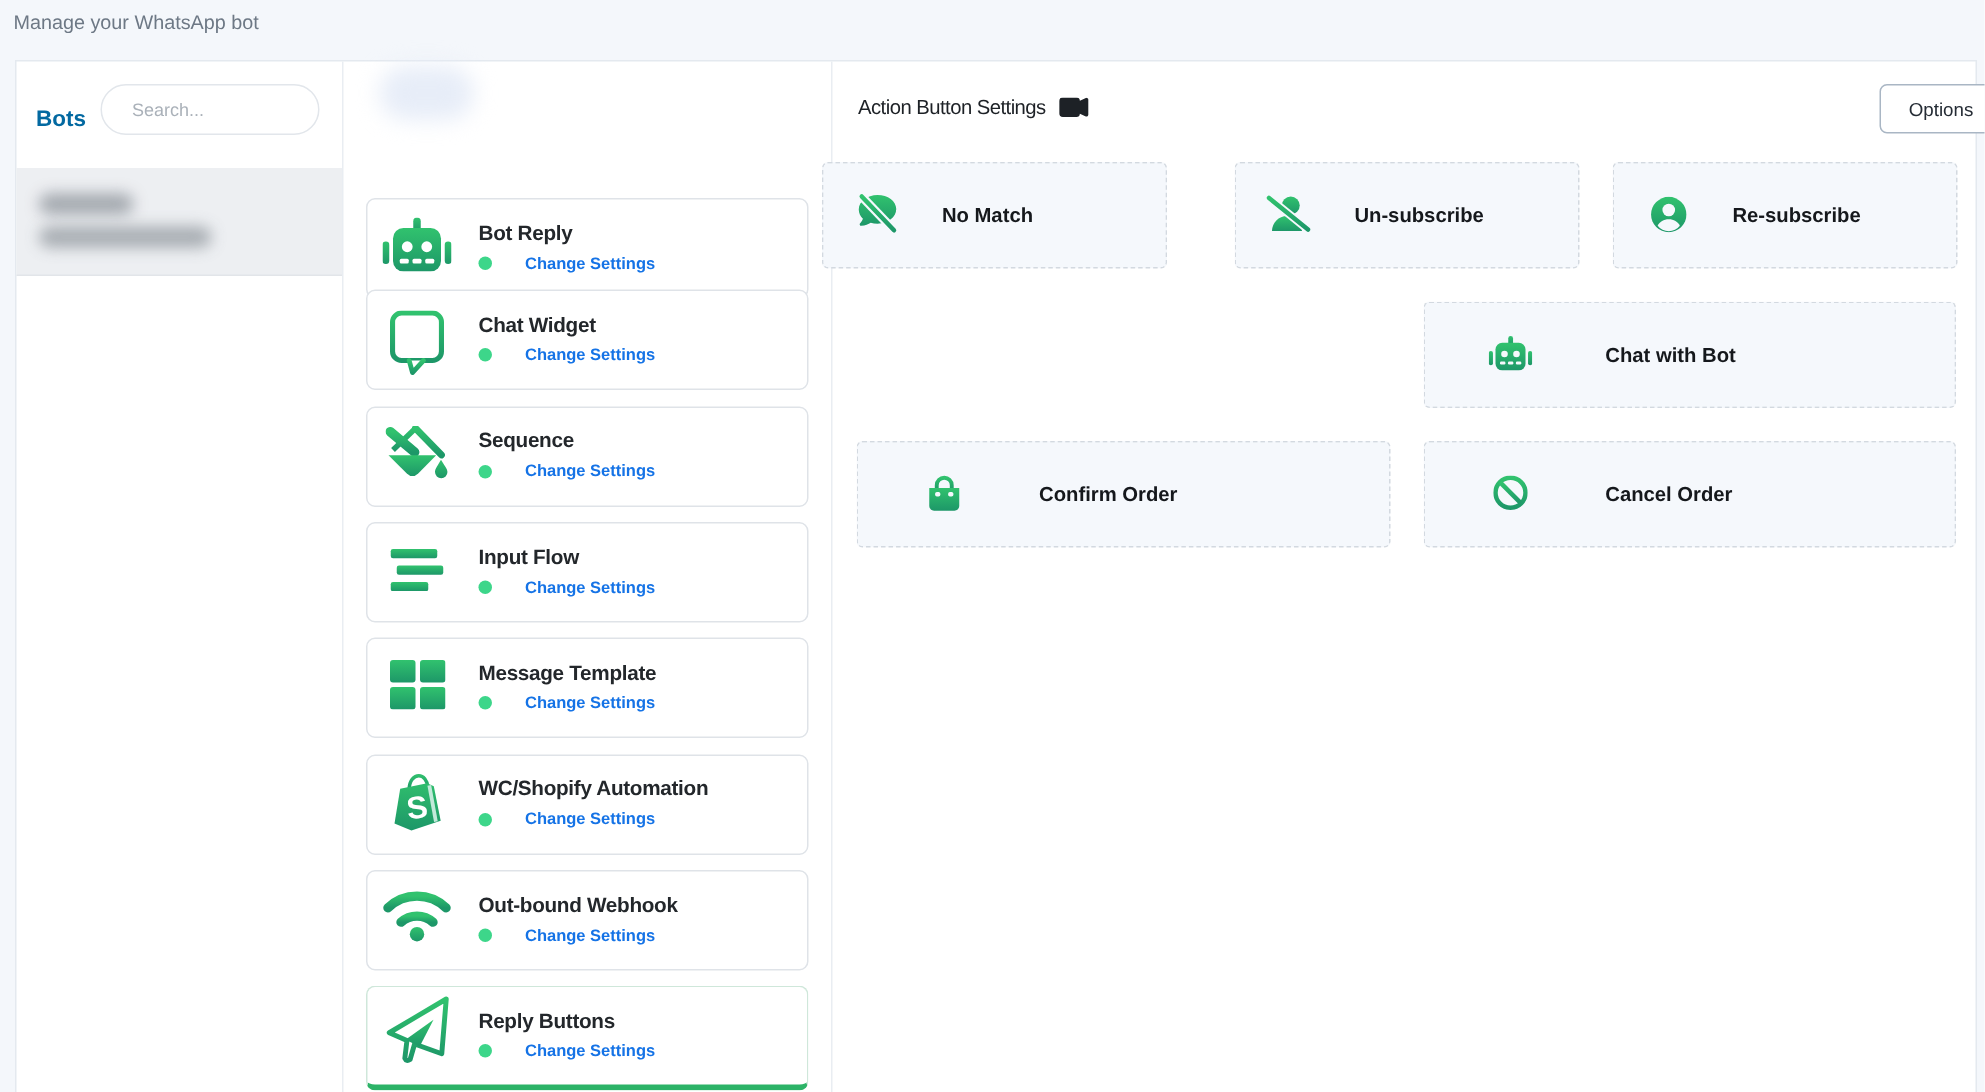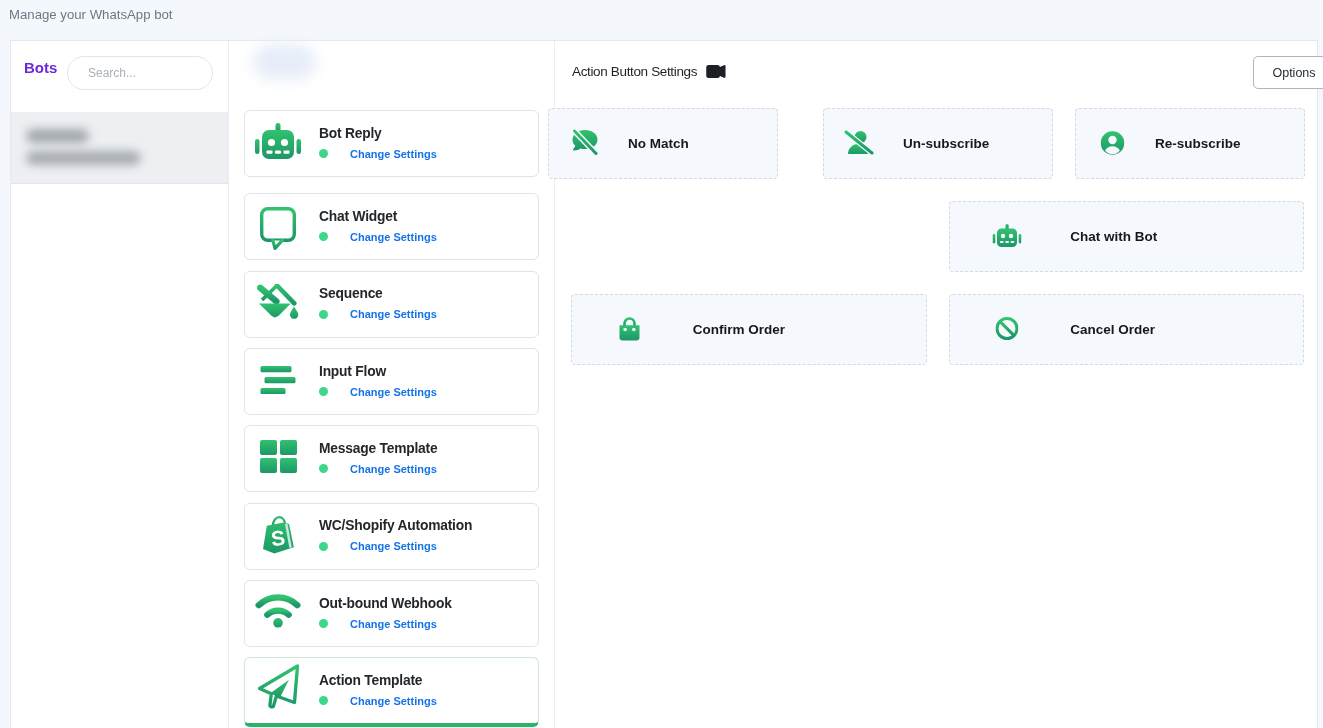--- a/index.html
+++ b/index.html
@@ -3,21 +3,21 @@
 <meta charset="utf-8">
 <style>
   * { margin:0; padding:0; box-sizing:border-box; }
   html,body { width:1323px; height:728px; overflow:hidden; }
   body { background:#f4f7fb; font-family:"Liberation Sans", sans-serif; position:relative; }
   .topbar-text { position:absolute; left:9px; top:7px; font-size:13.2px; color:#6d7885; }
   .panel { position:absolute; left:10px; top:40px; width:1308px; height:688px;
            background:#ffffff; border:1px solid #e4e9ef; border-bottom:none; }
   .col-divider { position:absolute; top:0; bottom:0; width:0; border-left:1px solid #e9edf2; }
   
-  .bots-label { position:absolute; left:13px; top:18px; font-size:15px; font-weight:bold; color:#6d28d9; }
+  .bots-label { position:absolute; left:13px; top:30px; font-size:15px; font-weight:bold; color:#0369a1; }
   .search { position:absolute; left:56px; top:15px; width:146px; height:34px;
             border:1px solid #e2e6eb; border-radius:17px; padding-left:20px; font-size:12px;
             color:#aab1b9; background:#fff; display:flex; align-items:center; }
   .botrow { position:absolute; left:0; top:71px; width:217px; height:72px; background:#edeff2;
             border-bottom:1px solid #e2e5e9; }
   .blur1 { position:absolute; left:15px; top:17px; width:63px; height:14px; background:#9aa0a6;
            border-radius:7px; filter:blur(5px); opacity:.9; }
   .blur2 { position:absolute; left:15px; top:39px; width:115px; height:14px; background:#9aa0a6;
            border-radius:7px; filter:blur(5px); opacity:.85; }
   
@@ -56,21 +56,21 @@
 
     <div class="bots-label">Bots</div>
     <div class="search">Search...</div>
     <div class="botrow">
       <div class="blur1"></div>
       <div class="blur2"></div>
     </div>
 
     <div class="blob"></div>
 
-    <div class="card" style="top:69px">
+    <div class="card" style="top:91px">
       <div class="ic">
         <svg style="margin-top:-6px" width="46" height="36" viewBox="0 0 46 36">
           <defs>
             <linearGradient id="g1" x1="0" y1="0" x2="0" y2="1">
               <stop offset="0" stop-color="#31c26e"></stop>
               <stop offset="1" stop-color="#1d9768"></stop>
             </linearGradient>
           </defs>
           <rect x="20.5" y="0" width="5" height="10" rx="2.5" fill="url(#g1)"></rect>
           <rect x="7" y="7" width="32" height="29" rx="7" fill="url(#g1)"></rect>
@@ -233,21 +233,21 @@
             <linearGradient id="g8" x1="0" y1="0" x2="0" y2="1">
               <stop offset="0" stop-color="#31c26e"></stop>
               <stop offset="1" stop-color="#1d9768"></stop>
             </linearGradient>
           </defs>
           <path d="M41.5 2 L3.5 24.5 L15.3 29.7 L13.9 41.5 Q14.9 43.9 17.4 42.3 L20.4 32 L38.5 38.5 Z" fill="none" stroke="url(#g8)" stroke-width="3.3" stroke-linejoin="round" stroke-linecap="round"></path>
           <path d="M33 15.8 L14.3 29.2 L23.8 33.7 Z" fill="url(#g8)"></path>
         </svg>
       </div>
       <div class="tx">
-        <div class="title">Action Template</div>
+        <div class="title">Reply Buttons</div>
         <div class="cs">
           <span class="dot"></span>
           <span class="link">Change Settings</span>
         </div>
       </div>
     </div>
 
     <div class="rtitle">Action Button Settings
       <svg width="23" height="13" viewBox="0 0 15 9.5" style="margin-left:8px">
         <path fill="#1d2126" d="M0 1.7a1.7 1.7 0 0 1 1.7-1.7h6.6a1.7 1.7 0 0 1 1.7 1.55l2.9-1.3A.85.85 0 0 1 14.1 1.05v7.4a.85.85 0 0 1-1.2.78l-2.9-1.28A1.7 1.7 0 0 1 8.3 9.5H1.7A1.7 1.7 0 0 1 0 7.8V1.7z"></path>

